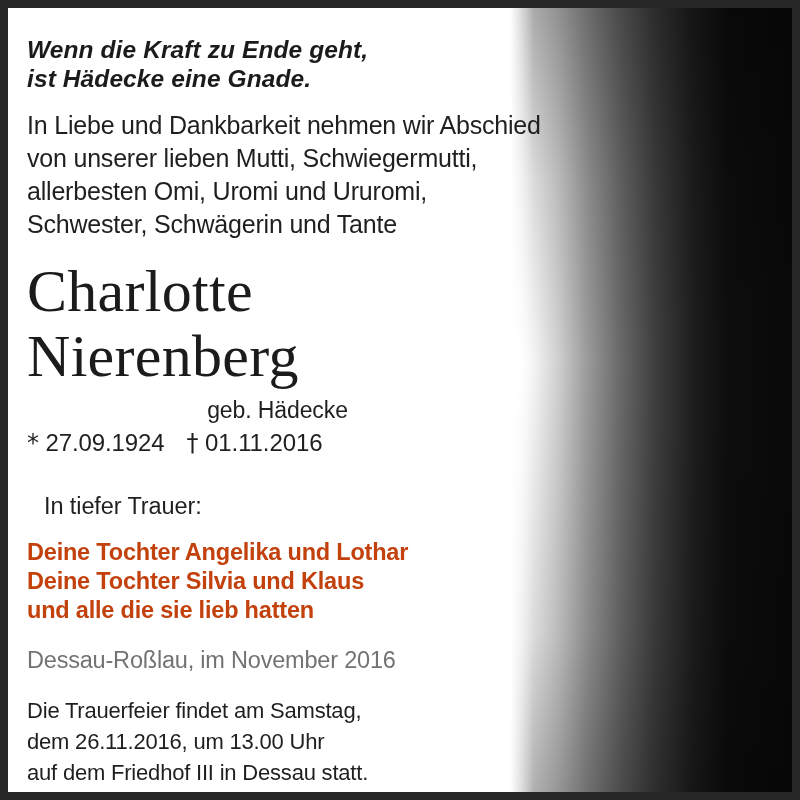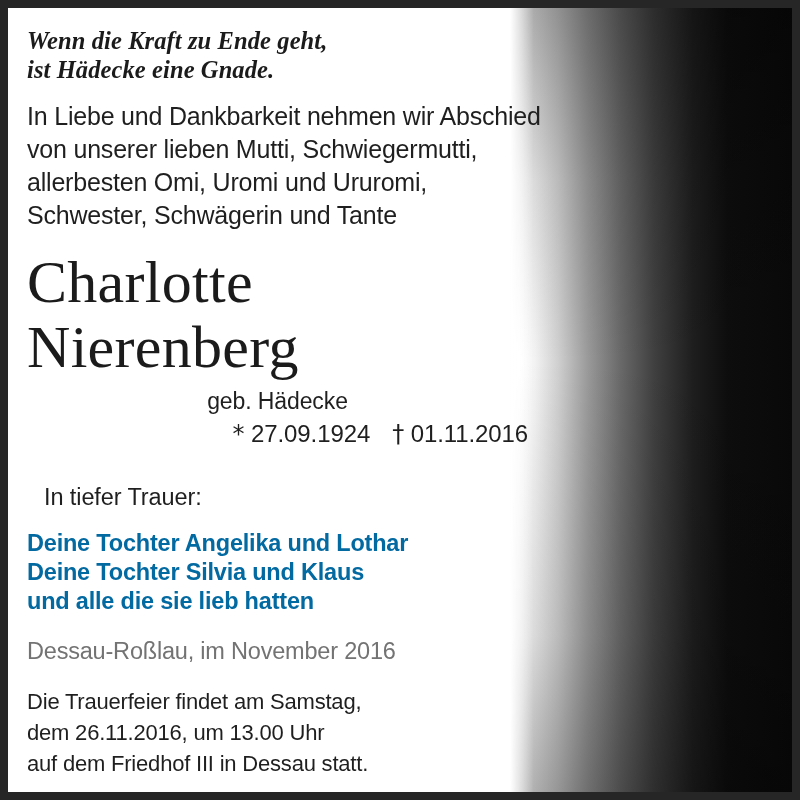--- a/index.html
+++ b/index.html
@@ -86,28 +86,28 @@
     left:8px;
     width:520px;
     bottom:8px;
     z-index:20;
     padding:14px 0 0 19px;
     box-sizing:border-box;
     color:#1b1b1b;
   }
 
   .epitaph{
-    font-family:Liberation Serif, serif;
+    font-family:Liberation Sans, sans-serif;
     font-weight:700;
     font-style:italic;
     font-size:24.5px;
     line-height:29px;
     letter-spacing:0.1px;
     color:#1b1b1b;
-    margin:4px 0 16px 0;
+    margin:13px 0 16px 0;
   }
   .epitaph .l{display:block;white-space:nowrap;}
 
   .intro{
     font-family:"Liberation Sans", sans-serif;
     font-weight:400;
     font-size:25px;
     line-height:33px;
     color:#1f1f1f;
     margin:0 0 18px 0;
@@ -137,40 +137,39 @@
   }
 
   .dates{
     font-family:"Liberation Sans", sans-serif;
     font-size:24px;
     line-height:32px;
     color:#1f1f1f;
     margin:0 0 32px 0;
     letter-spacing:-0.1px;
     white-space:pre;
-    text-align:right;
   }
   .dates .sym{font-family:"DejaVu Sans", sans-serif;}
   .dates .gap{display:inline-block;width:22px;}
 
   .mourners-label{
     font-family:"Liberation Sans", sans-serif;
     font-weight:400;
     font-size:23.5px;
     line-height:30px;
     color:#1f1f1f;
     margin:17px;
     letter-spacing:-0.1px;
   }
   .mourners-list{
     font-family:"Liberation Sans", sans-serif;
     font-weight:700;
     font-size:23.5px;
     line-height:29px;
-    color:#0369a1;
+    color:#c2410c;
     margin:0 0 20px 0;
     letter-spacing:-0.2px;
   }
   .mourners-list .l{display:block;white-space:nowrap;}
 
   .place-date{
     font-family:"Liberation Sans", sans-serif;
     font-size:23.5px;
     line-height:30px;
     color:#737373;

